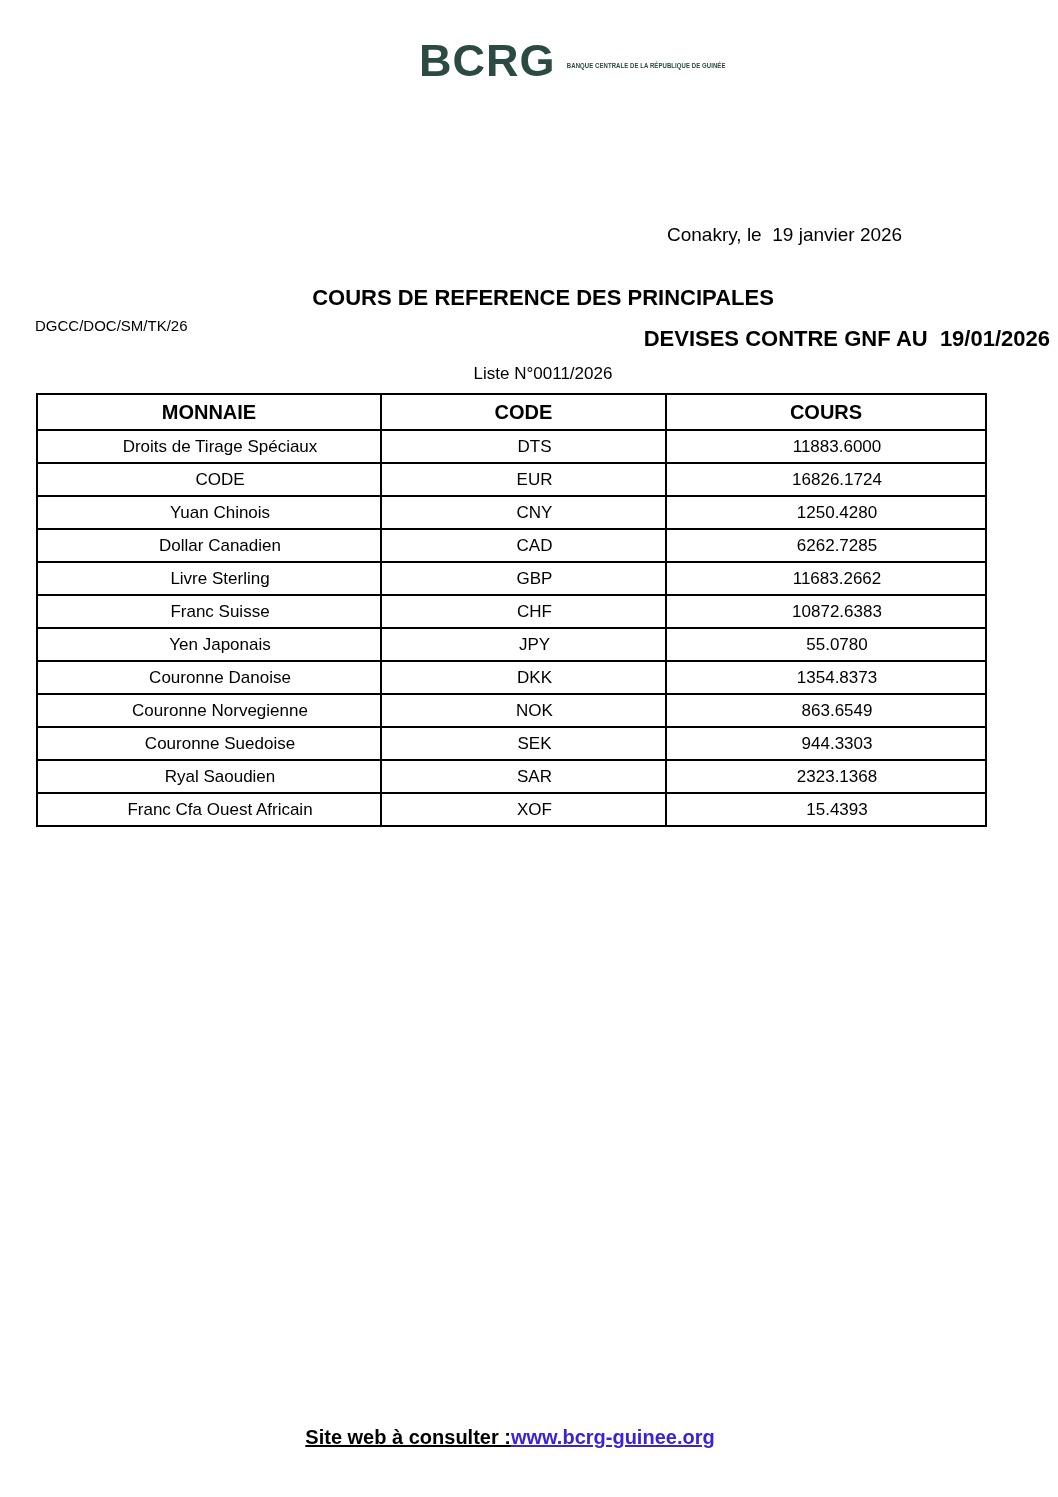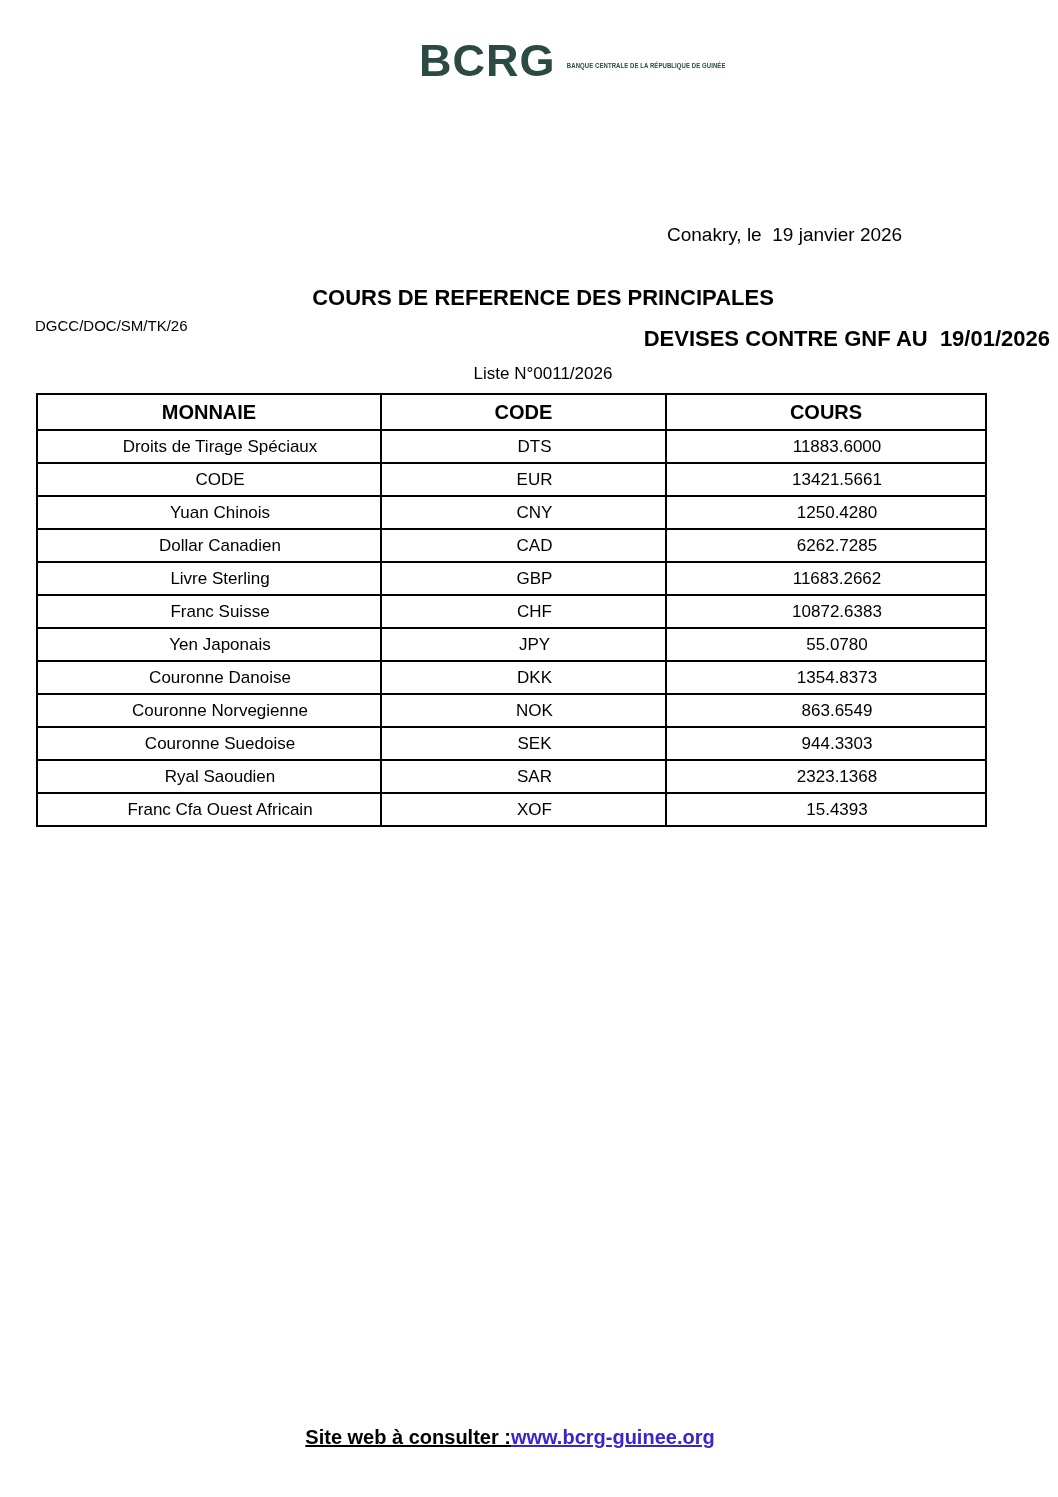--- a/index.html
+++ b/index.html
@@ -150,21 +150,21 @@
     </thead>
     <tbody>
         <tr>
           <td>Droits de Tirage Spéciaux</td>
           <td>DTS</td>
           <td>11883.6000</td>
         </tr>
         <tr>
           <td>CODE</td>
           <td>EUR</td>
-          <td>13421.5661</td>
+          <td>16826.1724</td>
         </tr>
         <tr>
           <td>Yuan Chinois</td>
           <td>CNY</td>
           <td>1250.4280</td>
         </tr>
         <tr>
           <td>Dollar Canadien</td>
           <td>CAD</td>
           <td>6262.7285</td>

